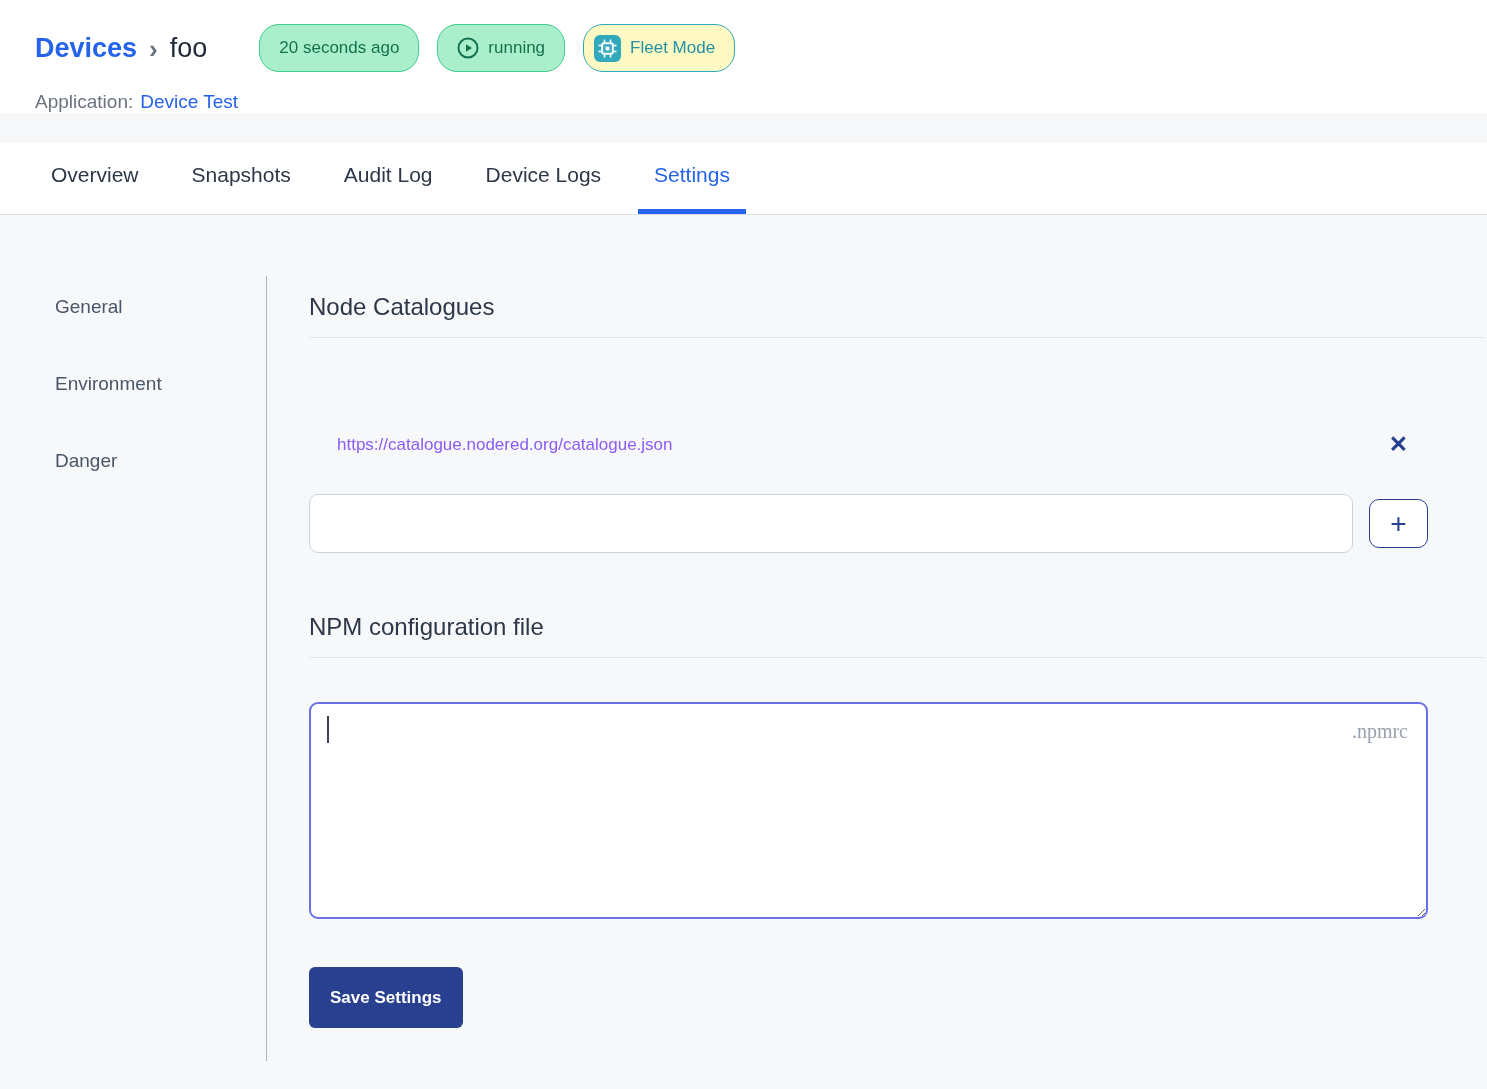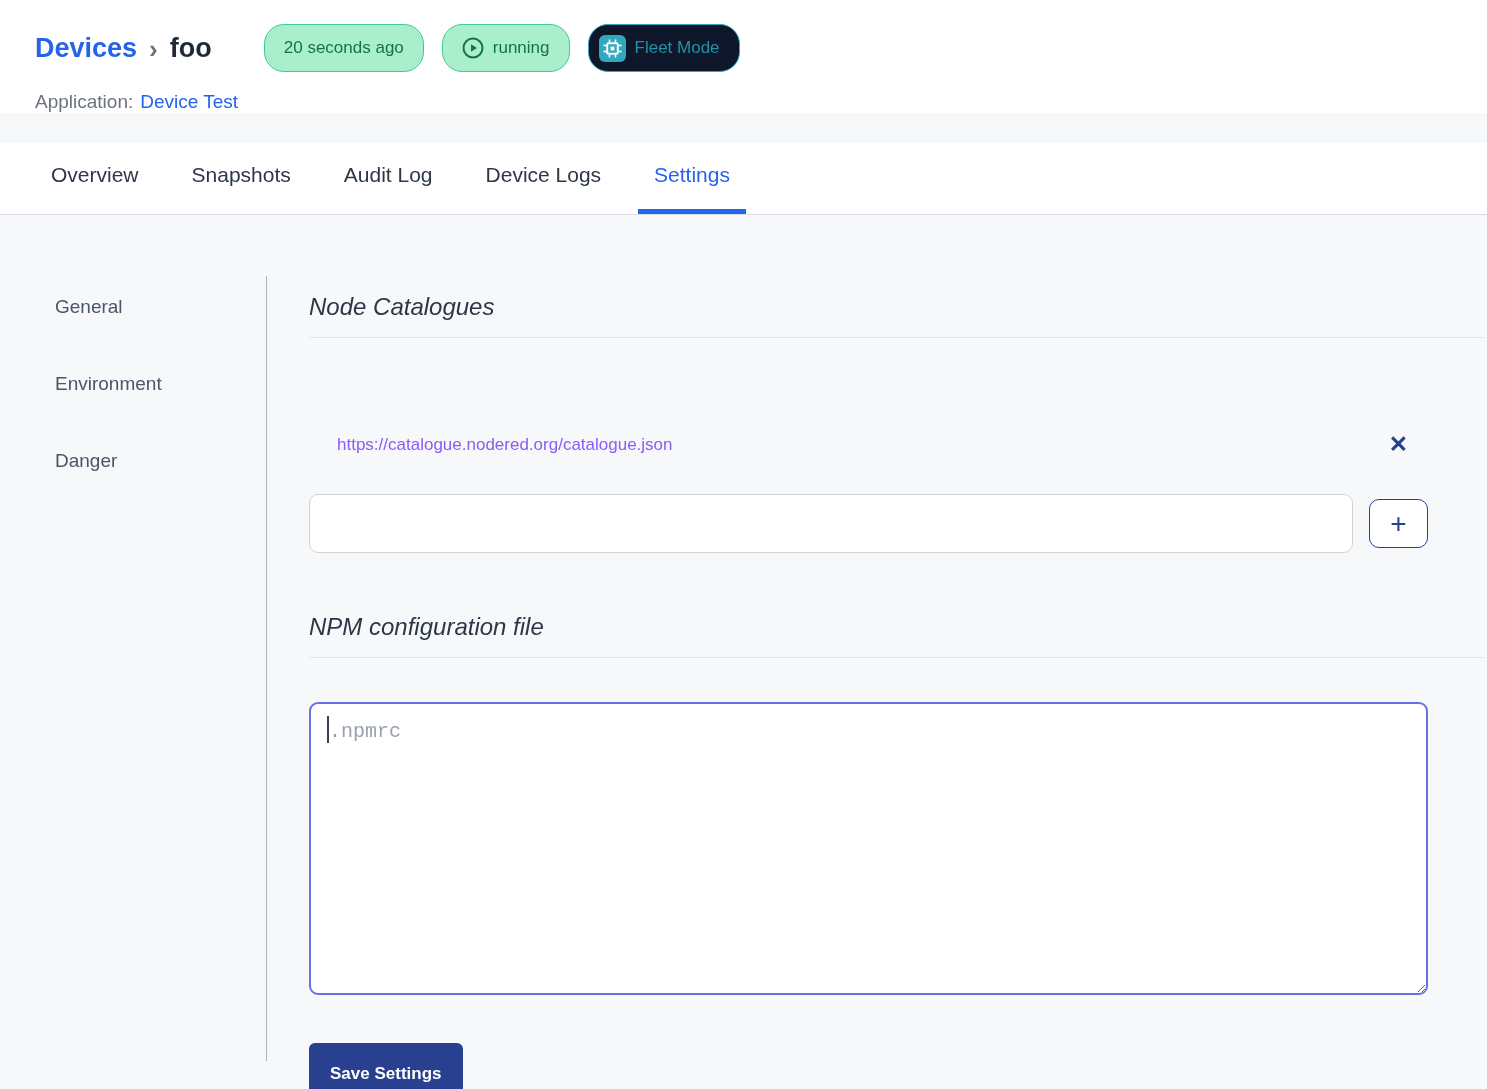--- a/index.html
+++ b/index.html
@@ -35,21 +35,21 @@
   .crumb-sep {
     color: #6b7280;
     font-size: 26px;
     font-weight: 600;
     line-height: 1;
     padding-top: 2px;
   }
   .crumb-current {
     color: #1f2937;
     font-size: 27px;
-    font-weight: 700;
+    font-weight: 400;
   }
   .badges {
     display: flex;
     align-items: center;
     gap: 18px;
     margin-left: 52px;
   }
   .badge {
     display: flex;
     align-items: center;
@@ -59,21 +59,21 @@
     border-radius: 20px;
     font-size: 17px;
     white-space: nowrap;
   }
   .badge-green {
     background: #a9efcb;
     border: 1px solid #3fcb93;
     color: #15724f;
   }
   .badge-teal {
-    background: #0f172a;
+    background: #fef9c3;
     border: 1px solid #2fa9bb;
     color: #2391a5;
     padding-left: 10px;
   }
   .play-icon { display: inline-flex; }
   .chip-icon {
     width: 27px;
     height: 27px;
     border-radius: 6px;
     background: #2fa9bb;
@@ -156,21 +156,20 @@
     margin-left: 42px;
     padding-top: 13px;
   }
   .section-title {
     font-size: 24px;
     font-weight: 500;
     color: #2d3748;
     line-height: 36px;
     border-bottom: 1px solid #e3e6ea;
     padding-bottom: 12px;
-    font-style: italic;
   }
   .rows { width: 1119px; }
 
   .entry-row {
     margin-top: 95px;
     display: flex;
     align-items: center;
   }
   .entry-url {
     flex: 1;
@@ -222,30 +221,31 @@
 
   .npm-title { margin-top: 56px; }
 
   .textarea-wrap {
     position: relative;
     margin-top: 44px;
   }
   .npm-textarea {
     display: block;
     width: 1119px;
-    height: 293px;
+    height: 217px;
     border: 2px solid #6a6fe3;
     border-radius: 9px;
     background: #ffffff;
     padding: 16px 18px;
-    font-family: Liberation Mono, monospace;
+    font-family: Liberation Serif, serif;
     font-size: 20px;
     color: #374151;
     outline: none;
     resize: both;
+    text-align: right;
   }
   .npm-textarea::placeholder { color: #9aa1ae; }
   .text-caret {
     position: absolute;
     left: 18px;
     top: 14px;
     width: 2px;
     height: 27px;
     background: #374151;
   }

